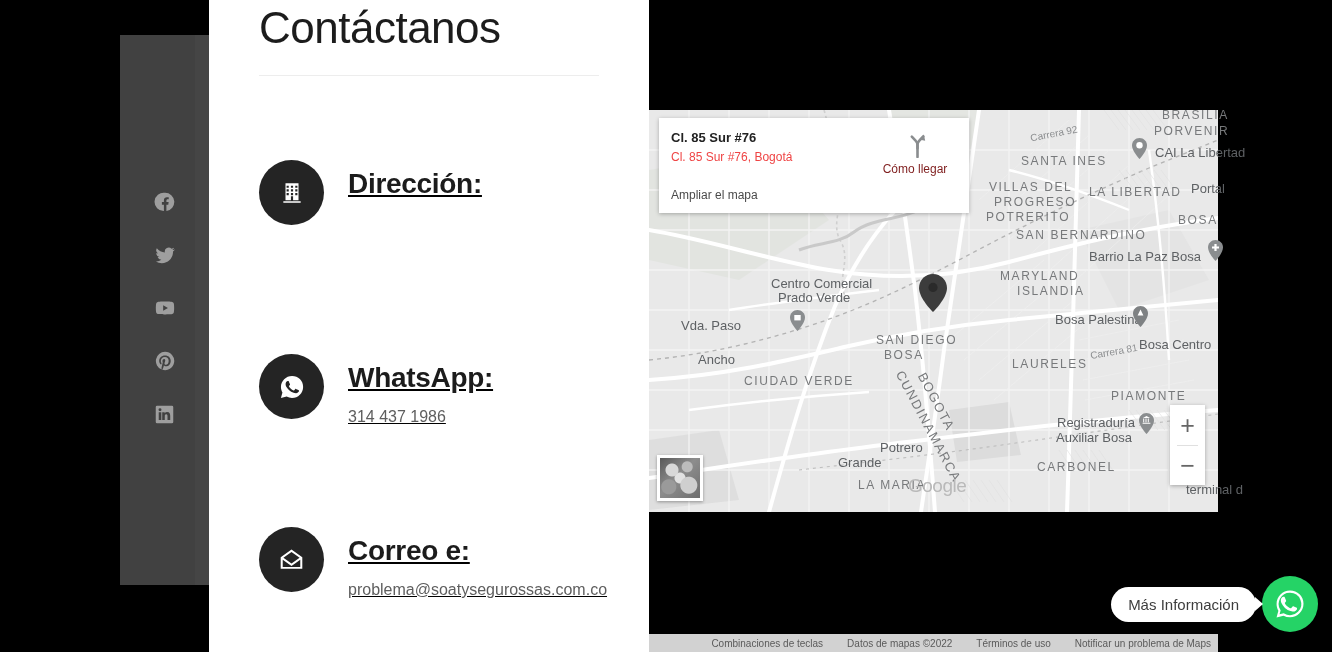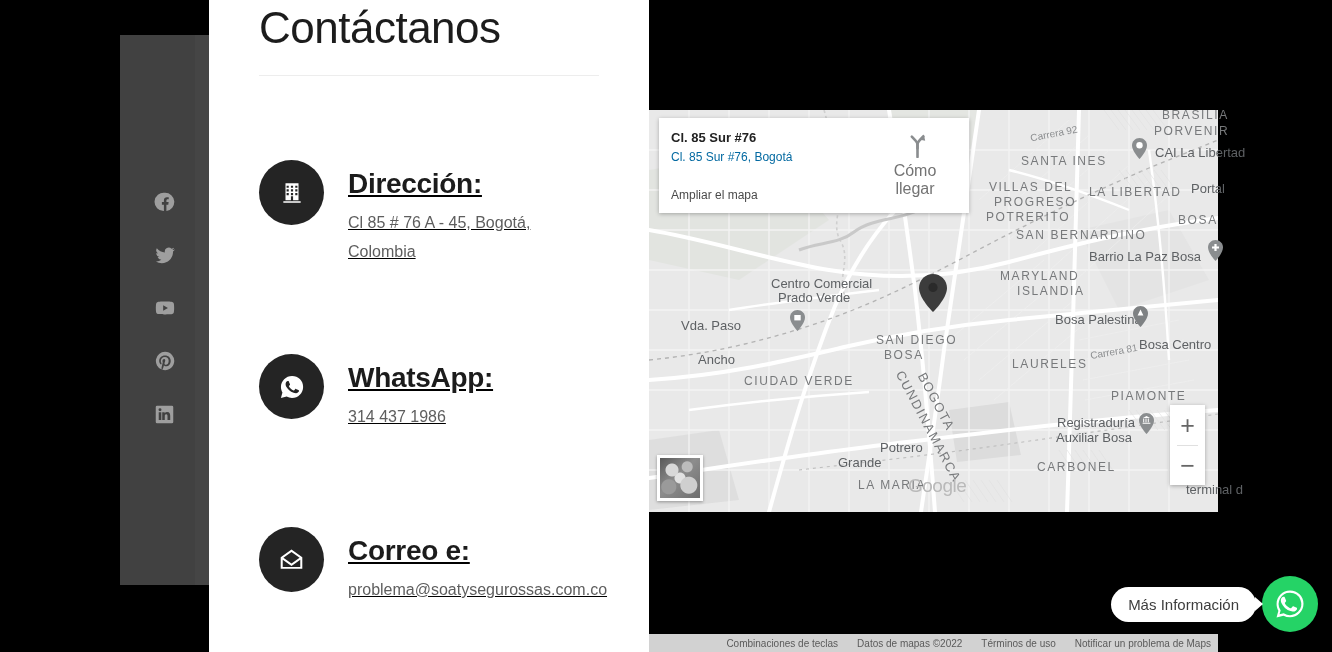--- a/index.html
+++ b/index.html
@@ -113,32 +113,32 @@
     width: 310px; height: 95px; background: #fff;
     box-shadow: 0 1px 4px rgba(0,0,0,0.28);
     z-index: 10;
   }
   .mi-title {
     position: absolute; left: 12px; top: 12px;
     font-size: 13px; font-weight: 700; color: #222;
   }
   .mi-sub {
     position: absolute; left: 12px; top: 32px;
-    font-size: 12px; color: #0369a1;
+    font-size: 12px; color: #ef4444;
   }
   .mi-expand {
     position: absolute; left: 12px; top: 70px;
     font-size: 12px; color: #4a4a4a; cursor: pointer;
   }
   .mi-dir {
     position: absolute; right: 16px; top: 14px;
     width: 76px; text-align: center; cursor: pointer;
   }
   .mi-dir svg { display: block; margin: 0 auto 4px; }
-  .mi-dir-label { font-size: 16px; color: #737373; }
+  .mi-dir-label { font-size: 12px; color: #7f1d1d; }
 
   
   .sat-thumb {
     position: absolute; left: 657px; top: 455px;
     width: 46px; height: 46px; background: #fff;
     padding: 3px; box-shadow: 0 1px 3px rgba(0,0,0,0.35);
     z-index: 9; cursor: pointer;
   }
   .sat-thumb .sat-img {
     width: 100%; height: 100%;
@@ -174,21 +174,21 @@
   .zoom-sep {
     position: absolute; left: 7px; top: 40px;
     width: 21px; height: 1px; background: #e0e0e0;
   }
 
   
   .map-attrib {
     position: absolute; left: 649px; bottom: 0;
     width: 569px; height: 18px;
     display: flex; align-items: center; justify-content: flex-end;
-    gap: 19px; padding-right: 7px;
+    gap: 24px; padding-right: 7px;
     font-size: 10px; color: #5a5a5a;
     background: rgba(245,245,245,0.86); z-index: 8;
   }
   .map-attrib span { cursor: pointer; white-space: nowrap; }
   .map-attrib span.static { cursor: default; }
 
   
   .wa-float {
     position: absolute; right: 14px; bottom: 20px;
     display: flex; align-items: center; z-index: 20;
@@ -272,21 +272,20 @@
   <div class="title-divider"></div>
 
   <div class="contact-block block-dir">
     <div class="icon-circle">
       <svg width="26" height="26" viewBox="0 0 24 24">
         <path d="M4 21h16v-1.4H4V21zM6 3v15.6h5V15h2v3.6h5V3H6zm3 11H7v-2h2v2zm0-3.4H7v-2h2v2zm0-3.4H7v-2h2v2zm4 6.8h-2v-2h2v2zm0-3.4h-2v-2h2v2zm0-3.4h-2v-2h2v2zm4 6.8h-2v-2h2v2zm0-3.4h-2v-2h2v2zm0-3.4h-2v-2h2v2z"></path>
       </svg>
     </div>
     <div class="block-text">
       <div class="block-heading">Dirección:</div>
-      <div class="block-body">Cl 85 # 76 A - 45, Bogotá, Colombia</div>
     </div>
   </div>
 
   <div class="contact-block block-wa">
     <div class="icon-circle">
       <svg width="28" height="28" viewBox="0 0 24 24">
         <path d="M12.02 2.5C6.78 2.5 2.52 6.76 2.52 12c0 1.68.44 3.3 1.28 4.73L2.5 21.5l4.9-1.28a9.45 9.45 0 0 0 4.62 1.19h.01c5.24 0 9.5-4.26 9.5-9.5 0-2.54-.99-4.92-2.78-6.71a9.42 9.42 0 0 0-6.73-2.7zm5.56 13.48c-.24.66-1.38 1.26-1.9 1.31-.51.05-.99.24-3.33-.69-2.8-1.1-4.57-3.95-4.71-4.14-.14-.19-1.13-1.5-1.13-2.86s.71-2.03.97-2.31a1 1 0 0 1 .74-.35h.52c.17 0 .4-.06.62.48.24.57.8 1.96.87 2.1.07.14.12.31.02.5-.09.19-.14.31-.28.47-.14.17-.29.37-.42.5-.14.14-.28.29-.12.57.17.28.74 1.22 1.58 1.98 1.09.97 2 1.27 2.29 1.41.28.14.45.12.62-.07.17-.19.71-.83.9-1.12.19-.28.38-.23.64-.14.26.1 1.65.78 1.93.92.28.14.47.21.54.33.07.12.07.69-.17 1.35z"></path>
       </svg>
     </div>
     <div class="block-text">

